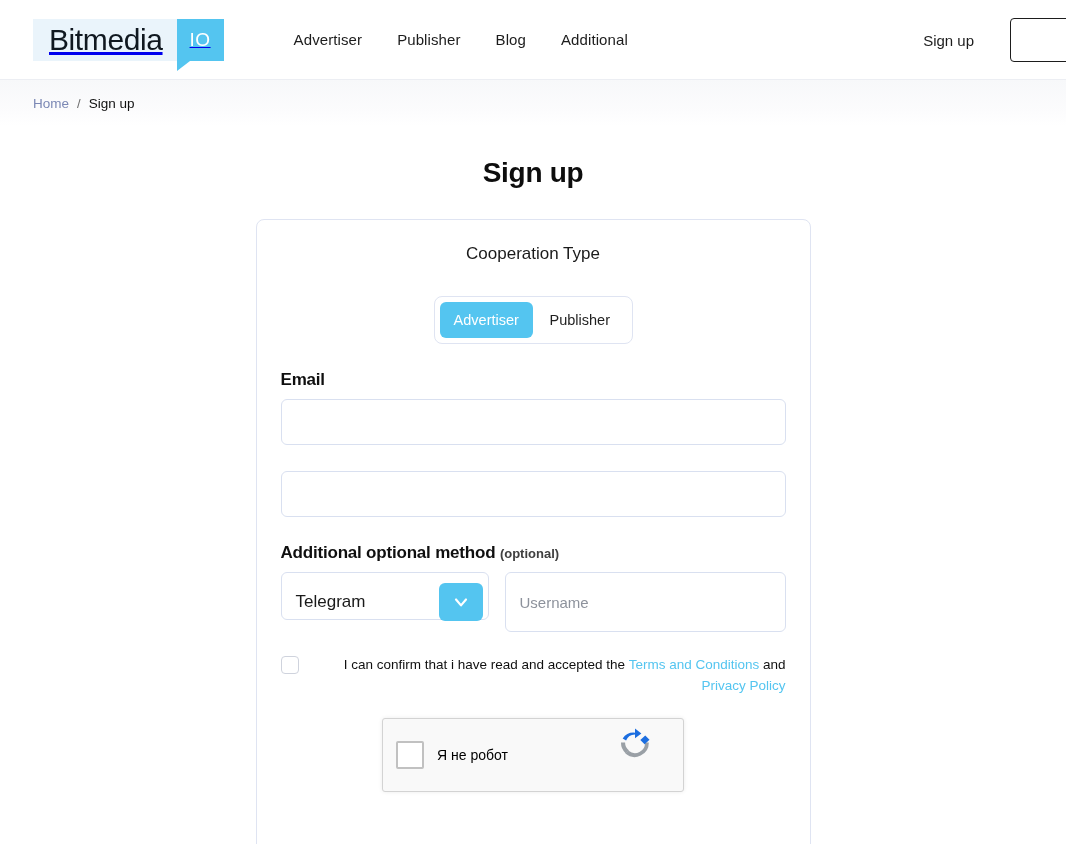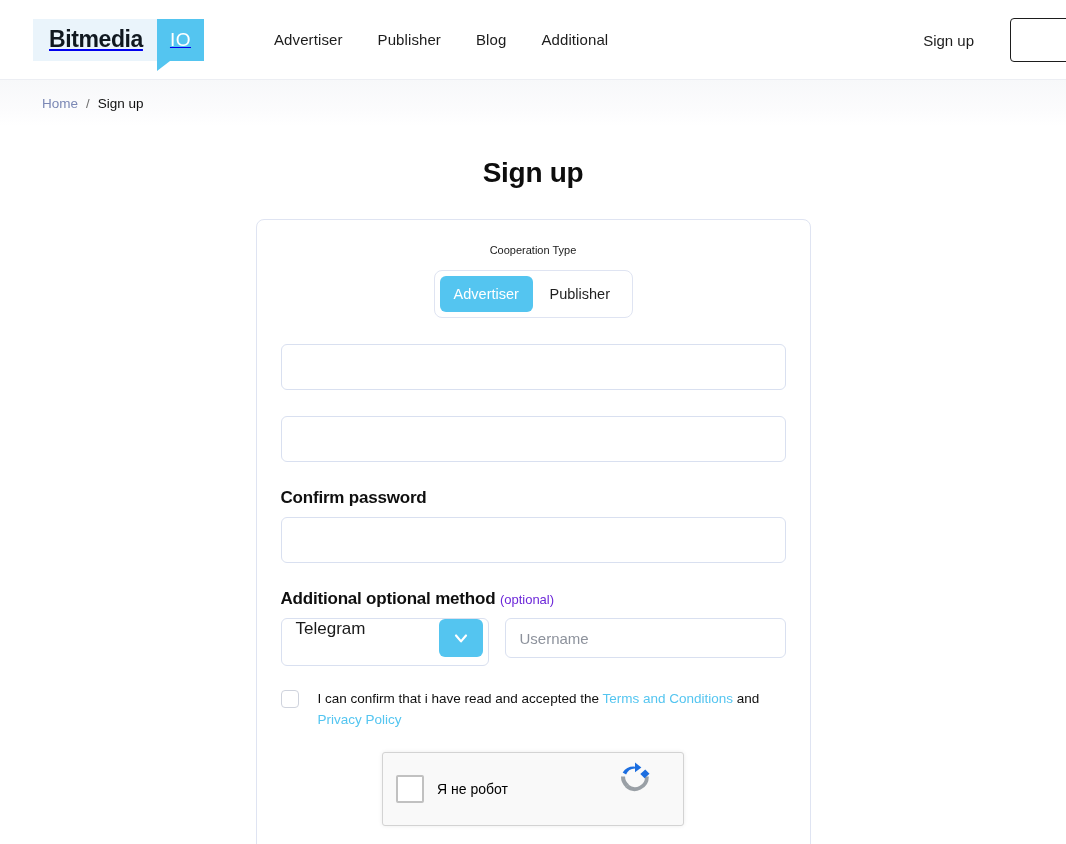--- a/index.html
+++ b/index.html
@@ -25,22 +25,22 @@
     margin-left: 33px;
     display: flex;
     align-items: stretch;
     height: 42px;
   }
   .logo-word {
     background: #eaf4fb;
     display: flex;
     align-items: center;
     padding: 0 14px 0 16px;
-    font-size: 23px;
-    font-weight: bold;
+    font-size: 30px;
+    font-weight: normal;
     letter-spacing: -0.4px;
     color: #101820;
   }
   .logo-io-wrap { position: relative; }
   .logo-io {
     background: #54c5f0;
     color: #ffffff;
     font-size: 19px;
     font-weight: normal;
     letter-spacing: 0.5px;
@@ -97,21 +97,21 @@
     overflow: hidden;
     white-space: nowrap;
   }
 
   
   .crumbbar {
     height: 46px;
     background: linear-gradient(180deg, #f7f8fa 0%, #fcfcfd 70%, #ffffff 100%);
     display: flex;
     align-items: center;
-    padding-left: 42px;
+    padding-left: 33px;
   }
   .crumbbar .crumb-home {
     font-size: 13.5px;
     color: #7b88b5;
     text-decoration: none;
   }
   .crumbbar .crumb-sep {
     font-size: 13px;
     color: #6c6c6c;
     margin: 0 8px;
@@ -136,23 +136,23 @@
     margin: 30px auto 0;
     border: 1px solid #dfe4f2;
     border-radius: 8px;
     background: #fff;
     padding: 24px 24px 30px;
     min-height: 660px;
   }
 
   .coop-label {
     text-align: center;
-    font-size: 11px;
+    font-size: 17px;
     color: #1a1a1a;
-    margin-bottom: 14px;
+    margin-bottom: 32px;
   }
   .seg-wrap {
     margin: 0 auto;
     width: 199px;
     border: 1px solid #dfe4f2;
     border-radius: 8px;
     padding: 5px;
     display: flex;
     background: #fff;
   }
@@ -176,22 +176,22 @@
   .field-label {
     font-size: 17px;
     font-weight: bold;
     letter-spacing: -0.2px;
     color: #0f0f0f;
     margin-bottom: 9px;
     display: block;
   }
   .field-label .optional {
     font-size: 13px;
-    font-weight: normal;
-    color: #6d28d9;
+    font-weight: bold;
+    color: #404040;
     letter-spacing: 0;
   }
   .text-input {
     width: 100%;
     height: 46px;
     border: 1px solid #d9e0f0;
     border-radius: 6px;
     background: #fff;
     padding: 0 14px;
     font-size: 15px;
@@ -201,54 +201,55 @@
   }
   .text-input::placeholder { color: #999ea8; }
 
   .contact-row { display: flex; gap: 16px; }
   .select-box {
     width: 208px;
     height: 48px;
     border: 1px solid #d9e0f0;
     border-radius: 6px;
     display: flex;
-    align-items: flex-start;
+    align-items: center;
     justify-content: space-between;
-    padding: 0 5px 4px 14px;
+    padding: 15px 5px 4px 14px;
     background: #fff;
     cursor: pointer;
   }
   .select-value { font-size: 17px; color: #1a1a1a; }
   .chev-btn {
     width: 44px; height: 38px;
     background: #54c5f0;
     border-radius: 6px;
     display: flex;
     align-items: center;
     justify-content: center;
   }
   .chev-btn svg { display: block; }
   .username-input {
     flex: 1;
-    height: 40px;
+    height: 60px;
     border: 1px solid #d9e0f0;
     border-radius: 6px;
     padding: 16px 14px;
     font-size: 15px;
     font-family: "Liberation Sans", sans-serif;
     outline: none;
     background: #fff;
   }
   .username-input::placeholder { color: #8d929c; }
 
   .terms-row {
     display: flex;
     align-items: flex-start;
     margin-top: 22px;
     gap: 19px;
+    text-align: right;
   }
   .chk {
     width: 18px; height: 18px;
     min-width: 18px;
     border: 1px solid #cfd3dd;
     border-radius: 4px;
     background: #fff;
     margin-top: 2px;
     cursor: pointer;
   }
@@ -331,31 +332,28 @@
 <div class="card">
 
   <div class="coop-label">Cooperation Type</div>
 
   <div class="seg-wrap">
     <button class="seg active">Advertiser</button>
     <button class="seg">Publisher</button>
   </div>
 
   <div class="field">
+    <label class="field-label">Email</label>
     <input class="text-input" type="email" placeholder="" style="">
   </div>
 
   <div class="field">
     <input class="text-input" type="password" placeholder="" style="">
   </div>
 
-  <div class="field">
-    <label class="field-label">Confirm password</label>
-    <input class="text-input" type="password" placeholder="" style="">
-  </div>
 
   <div class="field">
     <label class="field-label">
       <span>Additional optional method</span>
       <span class="optional">(optional)</span>
     </label>
     <div class="contact-row">
       <div class="select-box">
         <span class="select-value">Telegram</span>
         <span class="chev-btn">

